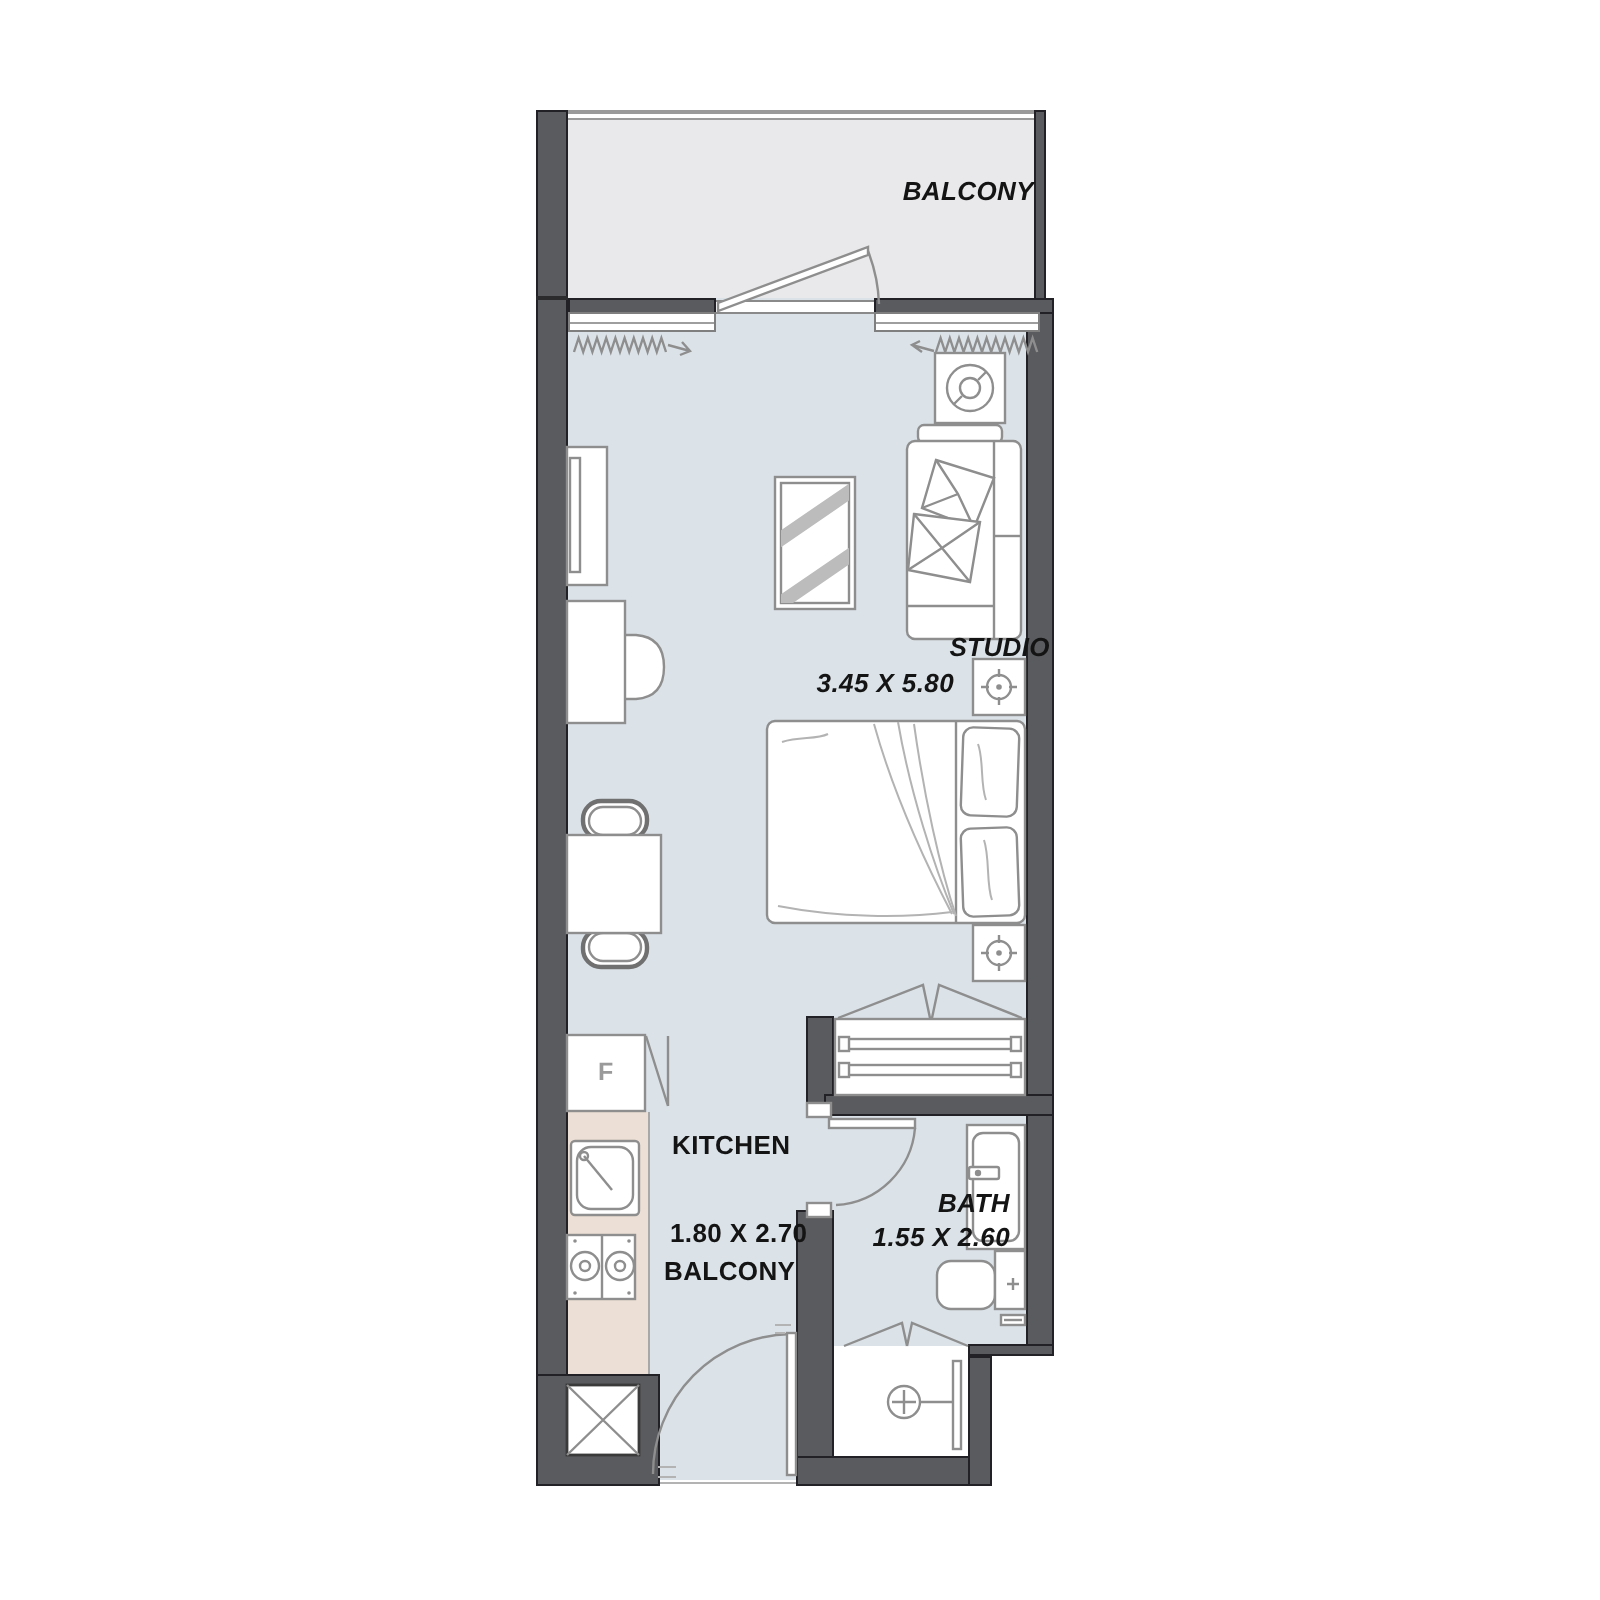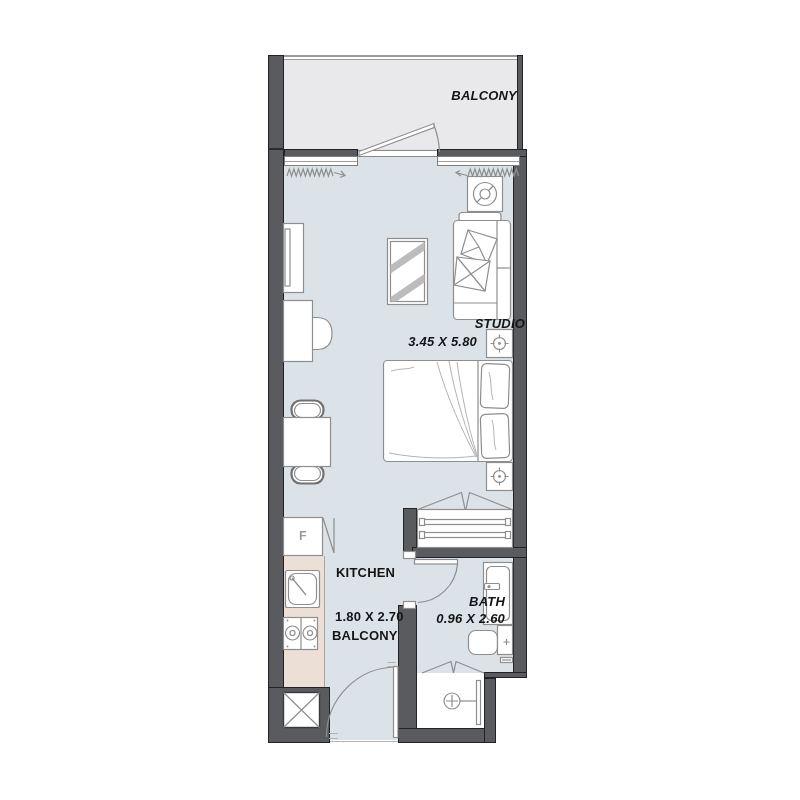--- a/index.html
+++ b/index.html
@@ -237,16 +237,16 @@
 
   <div class="lbl center" style="left:314px;top:316px;width:165px;padding-left:46px;">STUDIO</div>
   <div class="lbl center" style="left:312px;top:334px;width:165px;">3.45 X 5.80</div>
 
   <div class="lbl" style="left:336px;top:565px;">KITCHEN</div>
   <div class="lbl" style="left:335px;top:581px;margin-top:28px;">1.80 X 2.70</div>
 
   <div class="lbl" style="left:332px;top:628px;">BALCONY</div>
 
   <div class="lbl center" style="left:395px;top:594px;width:110px;">BATH</div>
-  <div class="lbl center" style="left:395px;top:611px;width:110px;">0.96 X 2.60</div>
+  <div class="lbl center" style="left:395px;top:611px;width:110px;">1.55 X 2.60</div>
 
   <div class="fridge-letter" style="left:299px;top:529px;">F</div>
 </div>
 
 </body></html>

